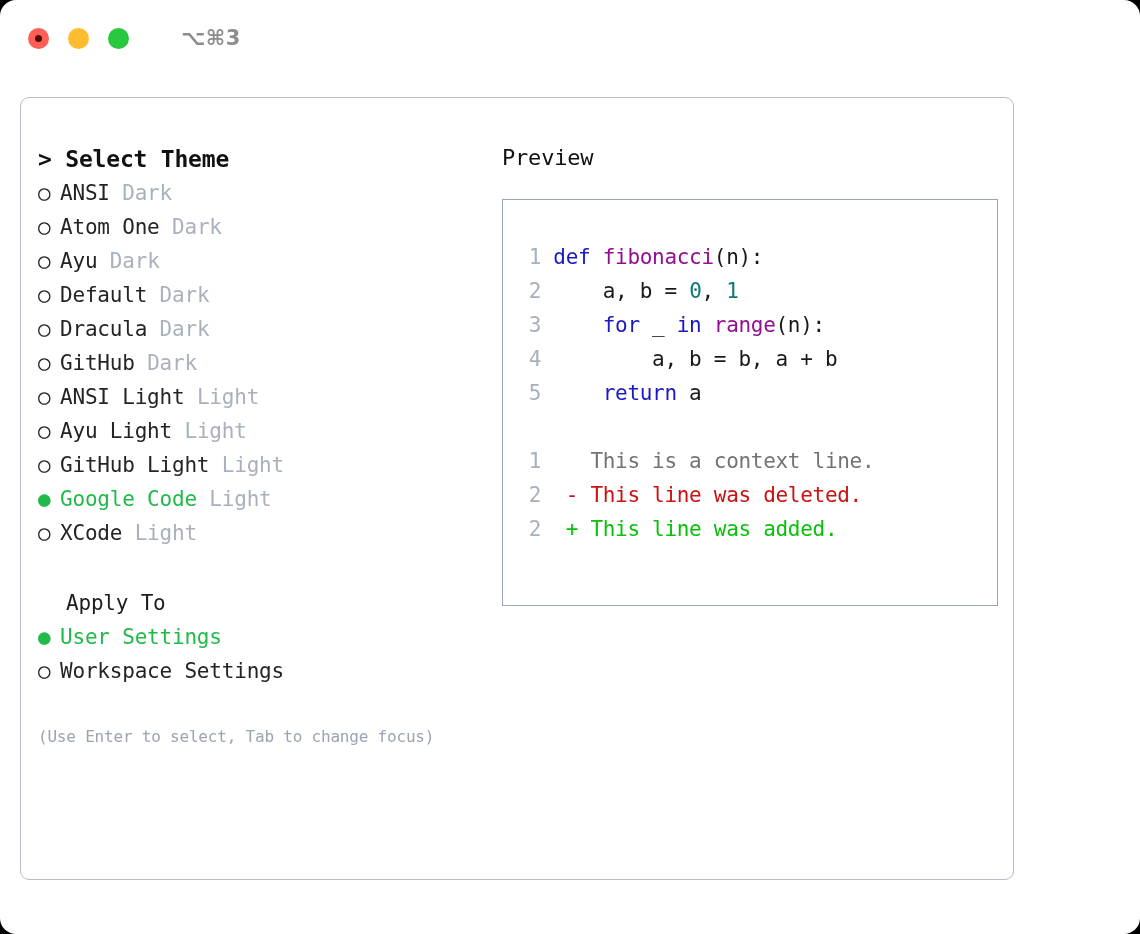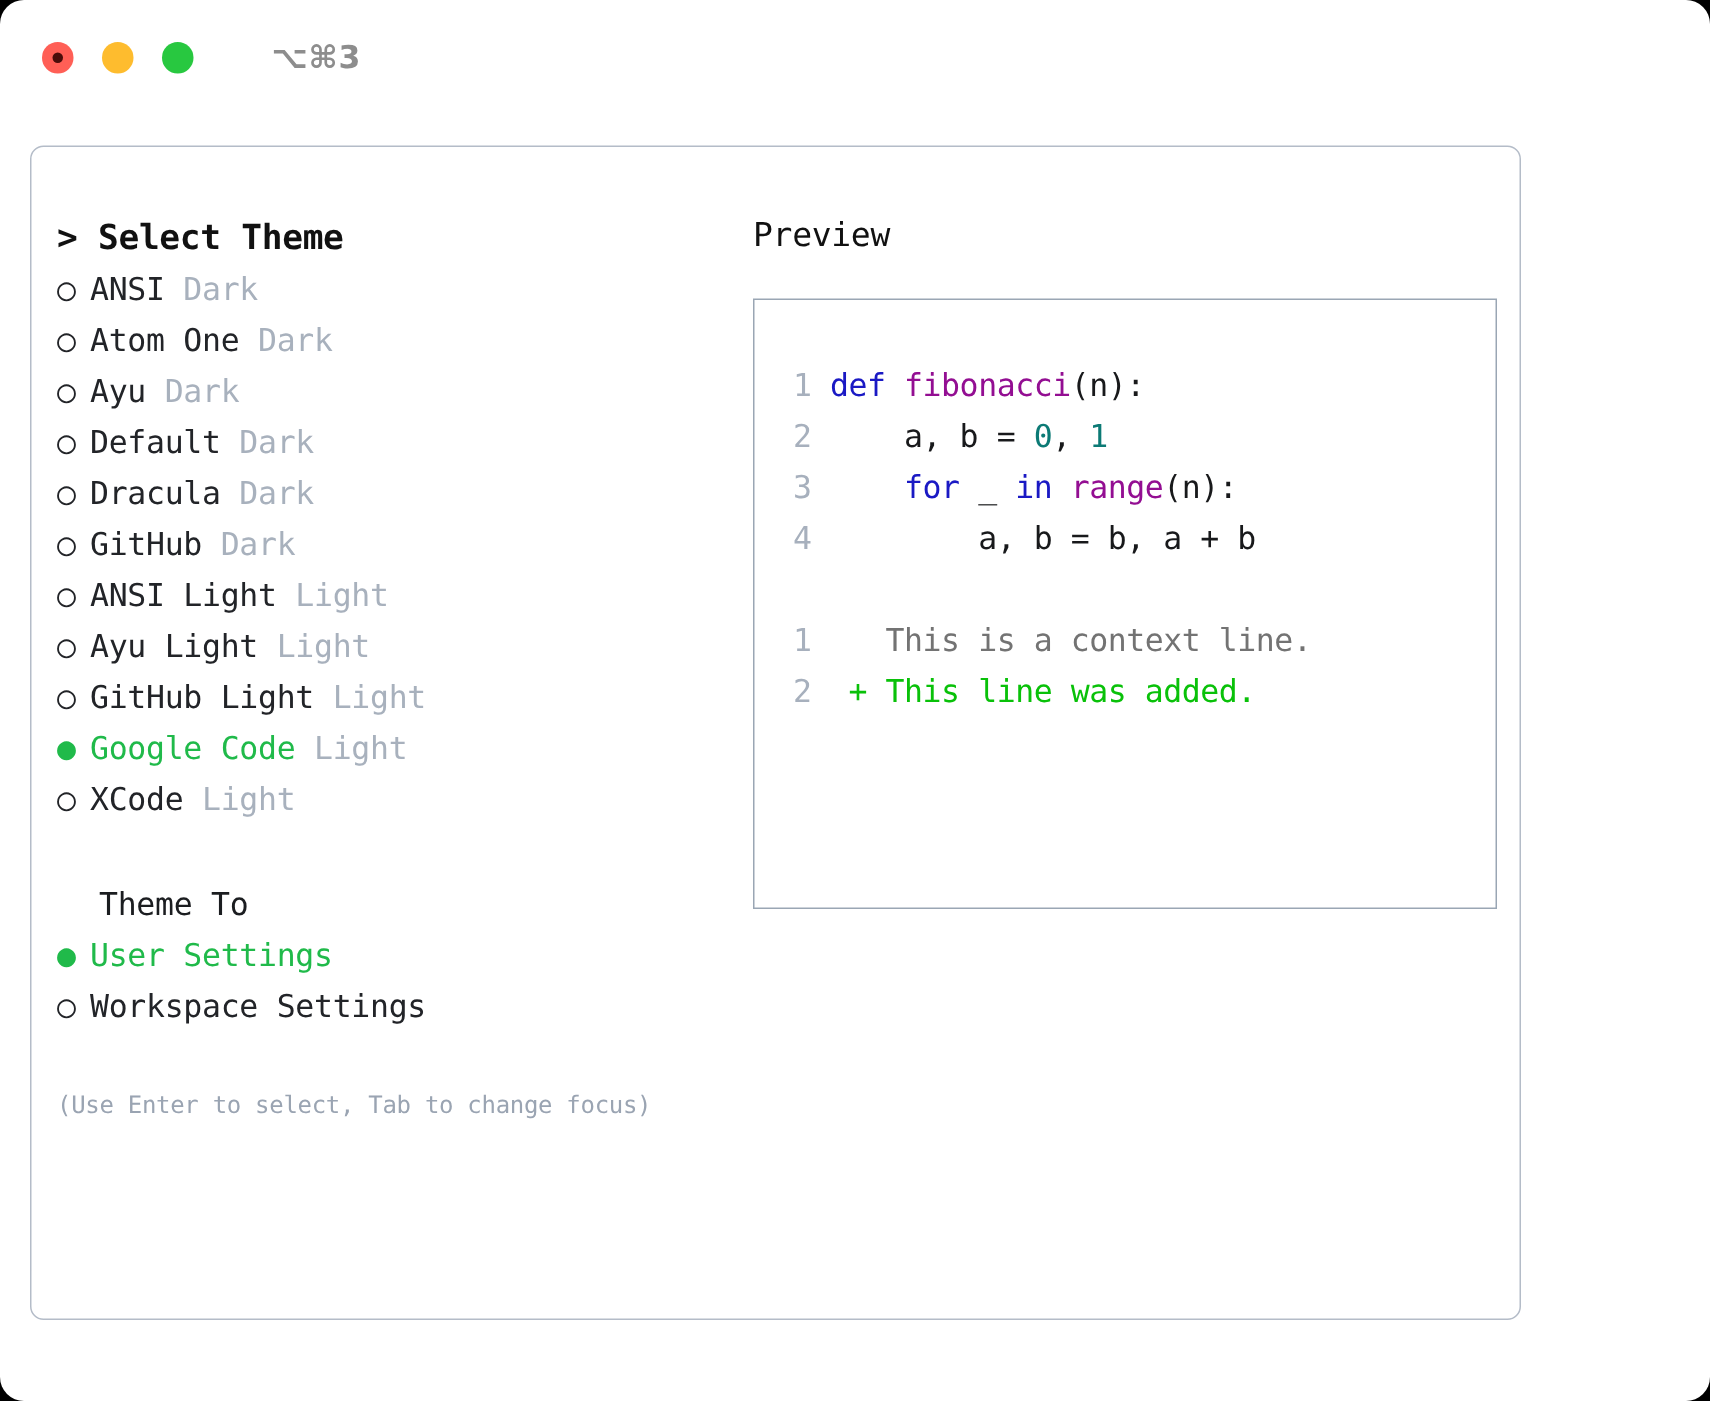--- a/index.html
+++ b/index.html
@@ -212,41 +212,43 @@
             <div class="opt-row"><span class="bullet">○</span><span class="opt-label">GitHub</span> <span class="tag">Dark</span></div>
             <div class="opt-row"><span class="bullet">○</span><span class="opt-label">ANSI Light</span> <span class="tag">Light</span></div>
             <div class="opt-row"><span class="bullet">○</span><span class="opt-label">Ayu Light</span> <span class="tag">Light</span></div>
             <div class="opt-row"><span class="bullet">○</span><span class="opt-label">GitHub Light</span> <span class="tag">Light</span></div>
             <div class="opt-row"><span class="bullet sel">●</span><span class="opt-label sel">Google Code</span> <span class="tag">Light</span></div>
             <div class="opt-row"><span class="bullet">○</span><span class="opt-label">XCode</span> <span class="tag">Light</span></div>
           </div>
 
         <div class="section-gap"></div>
 
-        <div class="apply-heading">Theme To</div>
+        <div class="apply-heading">Apply To</div>
         <div id="apply-list">
             <div class="opt-row"><span class="bullet sel">●</span><span class="opt-label sel">User Settings</span></div>
             <div class="opt-row"><span class="bullet">○</span><span class="opt-label">Workspace Settings</span></div>
           </div>
 
         <div class="hint">(Use Enter to select, Tab to change focus)</div>
       </div>
 
       <div class="right-col">
         <div class="preview-title">Preview</div>
         <div class="preview-box">
           <div id="code-block">
               <div class="code-line"><span class="lineno">1</span> <span class="kw">def </span><span class="fn">fibonacci</span><span class="plain">(n):</span></div>
               <div class="code-line"><span class="lineno">2</span> <span class="plain">    a, b = </span><span class="num">0</span><span class="plain">, </span><span class="num">1</span></div>
               <div class="code-line"><span class="lineno">3</span> <span class="plain">    </span><span class="kw">for</span><span class="plain"> _ </span><span class="kw">in</span><span class="plain"> </span><span class="fn">range</span><span class="plain">(n):</span></div>
               <div class="code-line"><span class="lineno">4</span> <span class="plain">        a, b = b, a + b</span></div>
+              <div class="code-line"><span class="lineno">5</span> <span class="plain">    </span><span class="kw">return</span><span class="plain"> a</span></div>
             </div>
           <div class="blank-line"></div>
           <div id="diff-block">
               <div class="code-line"><span class="lineno">1</span>  <span class="ctx">  </span><span class="ctx">This is a context line.</span></div>
+              <div class="code-line"><span class="lineno">2</span>  <span class="del">- </span><span class="del">This line was deleted.</span></div>
               <div class="code-line"><span class="lineno">2</span>  <span class="add">+ </span><span class="add">This line was added.</span></div>
             </div>
         </div>
       </div>
 
     </div>
   </div>
 </div>
 
 </body></html>

